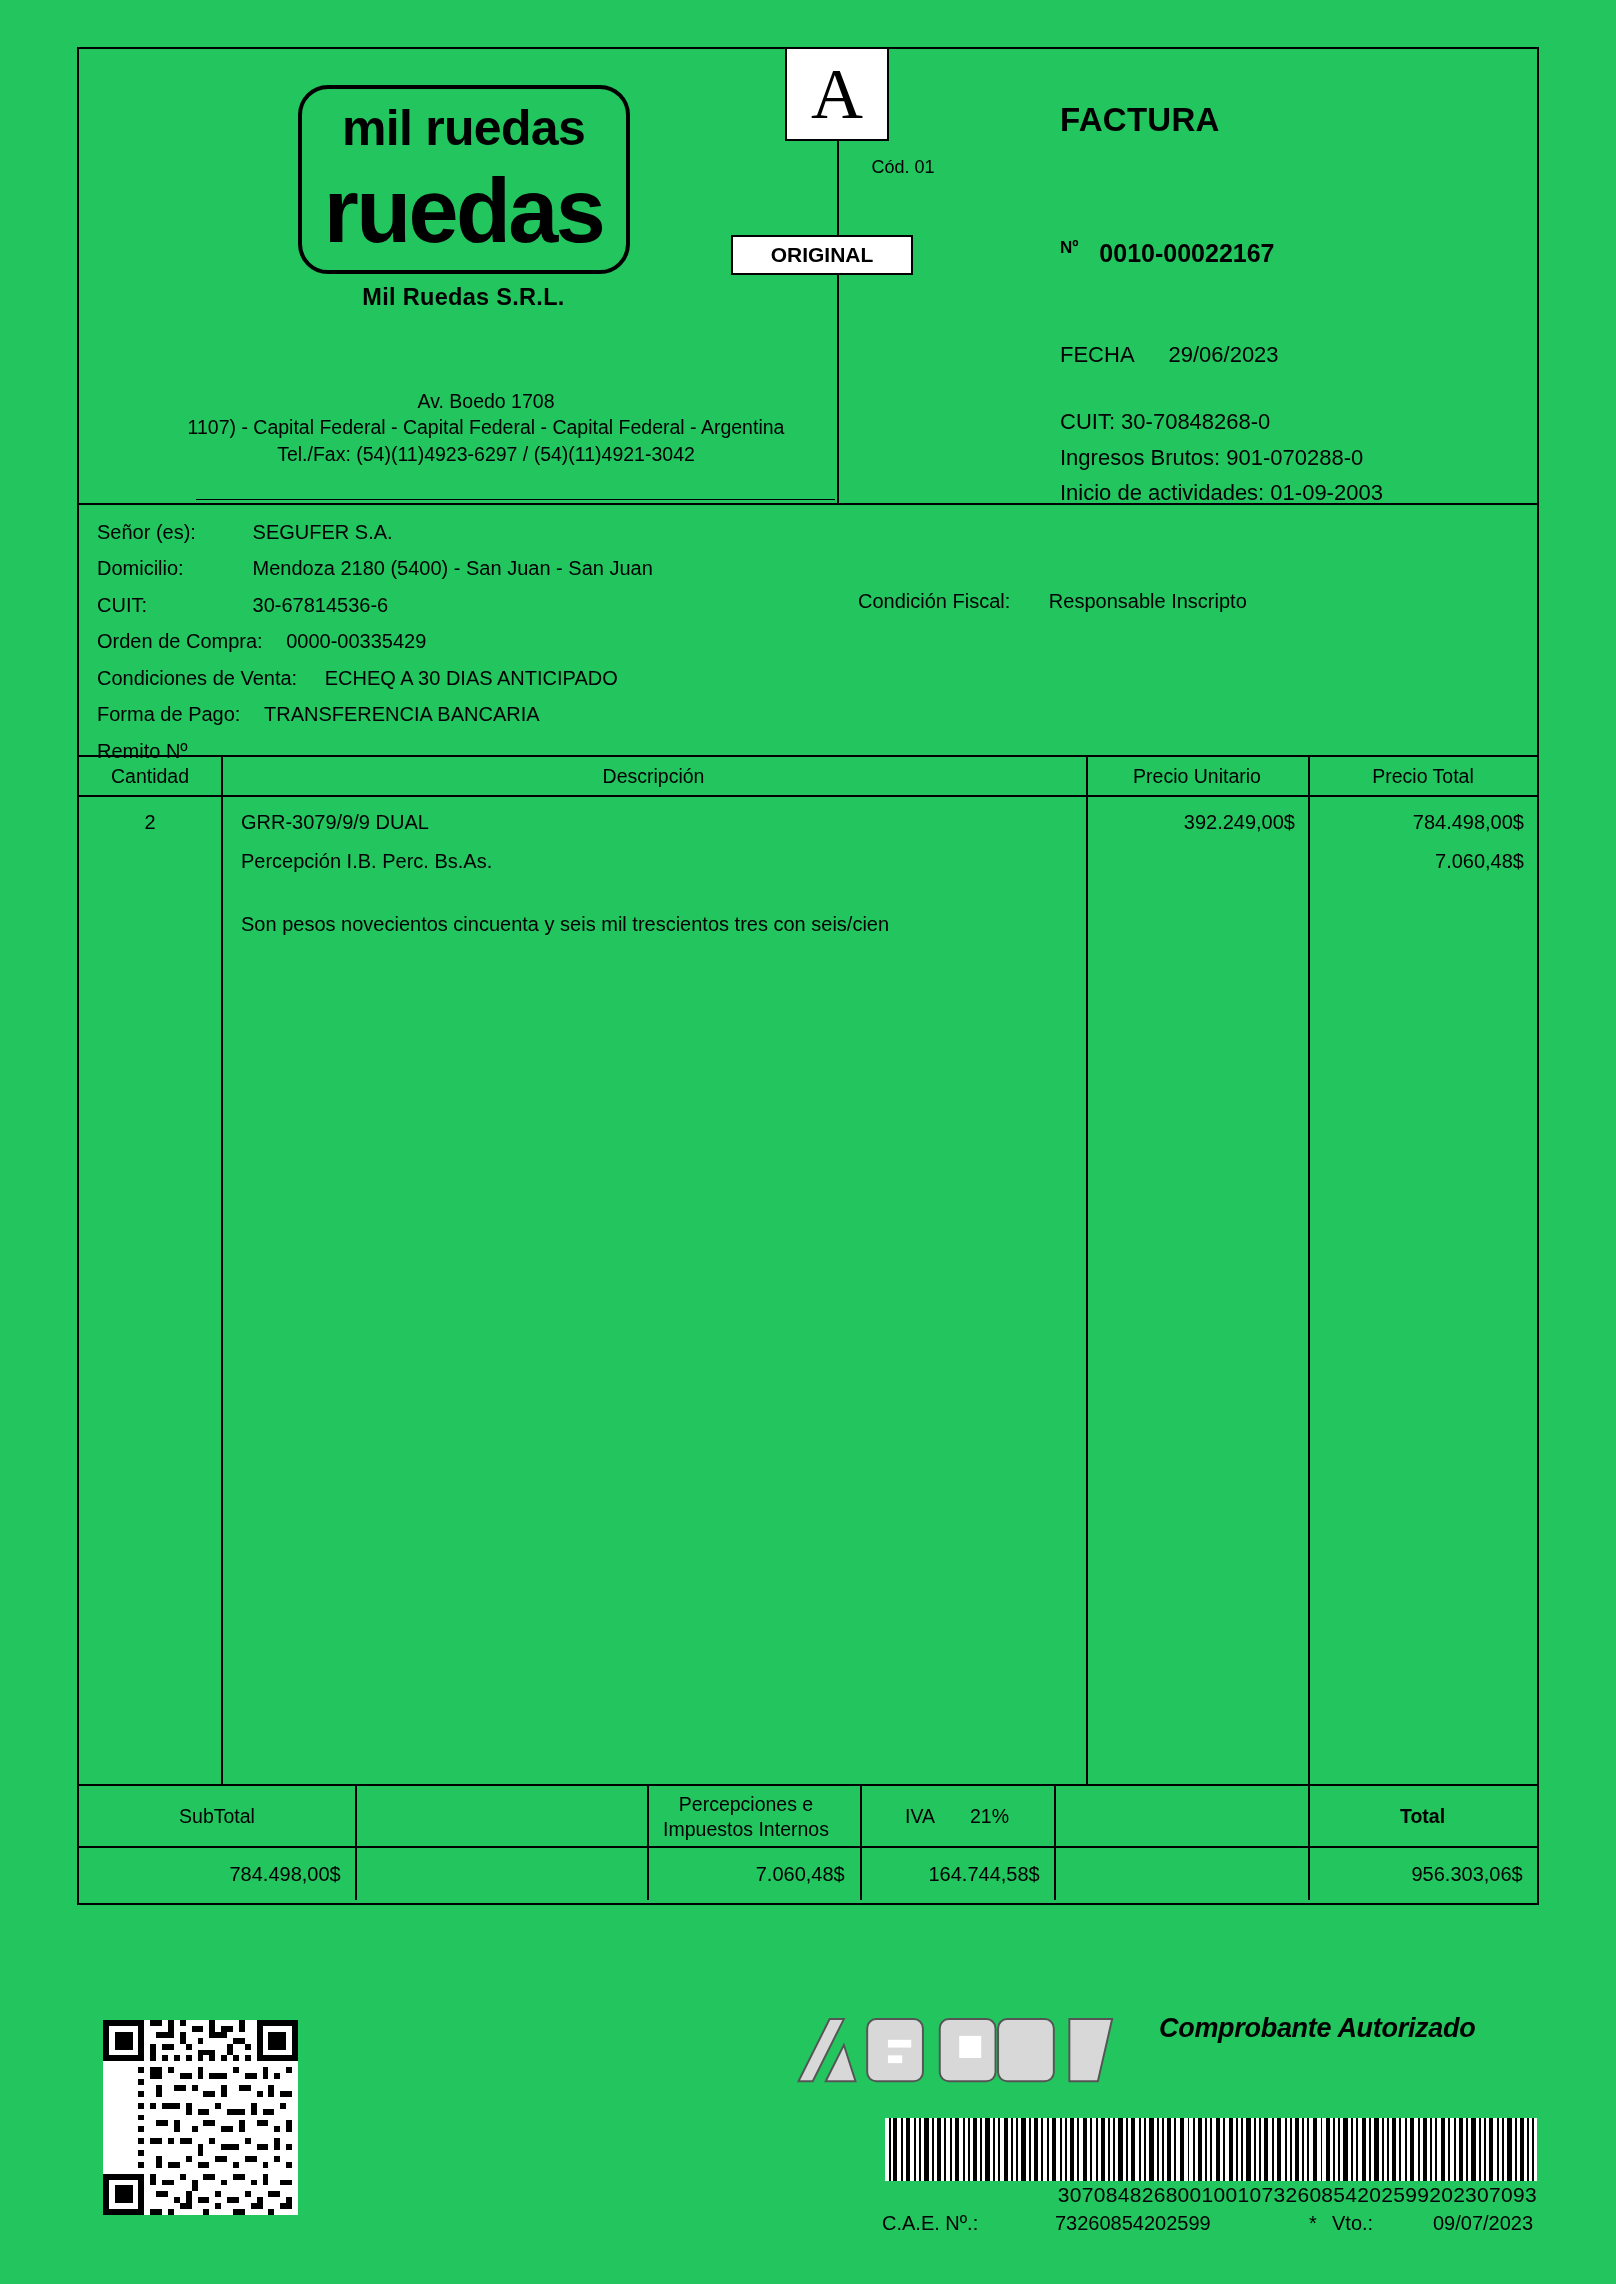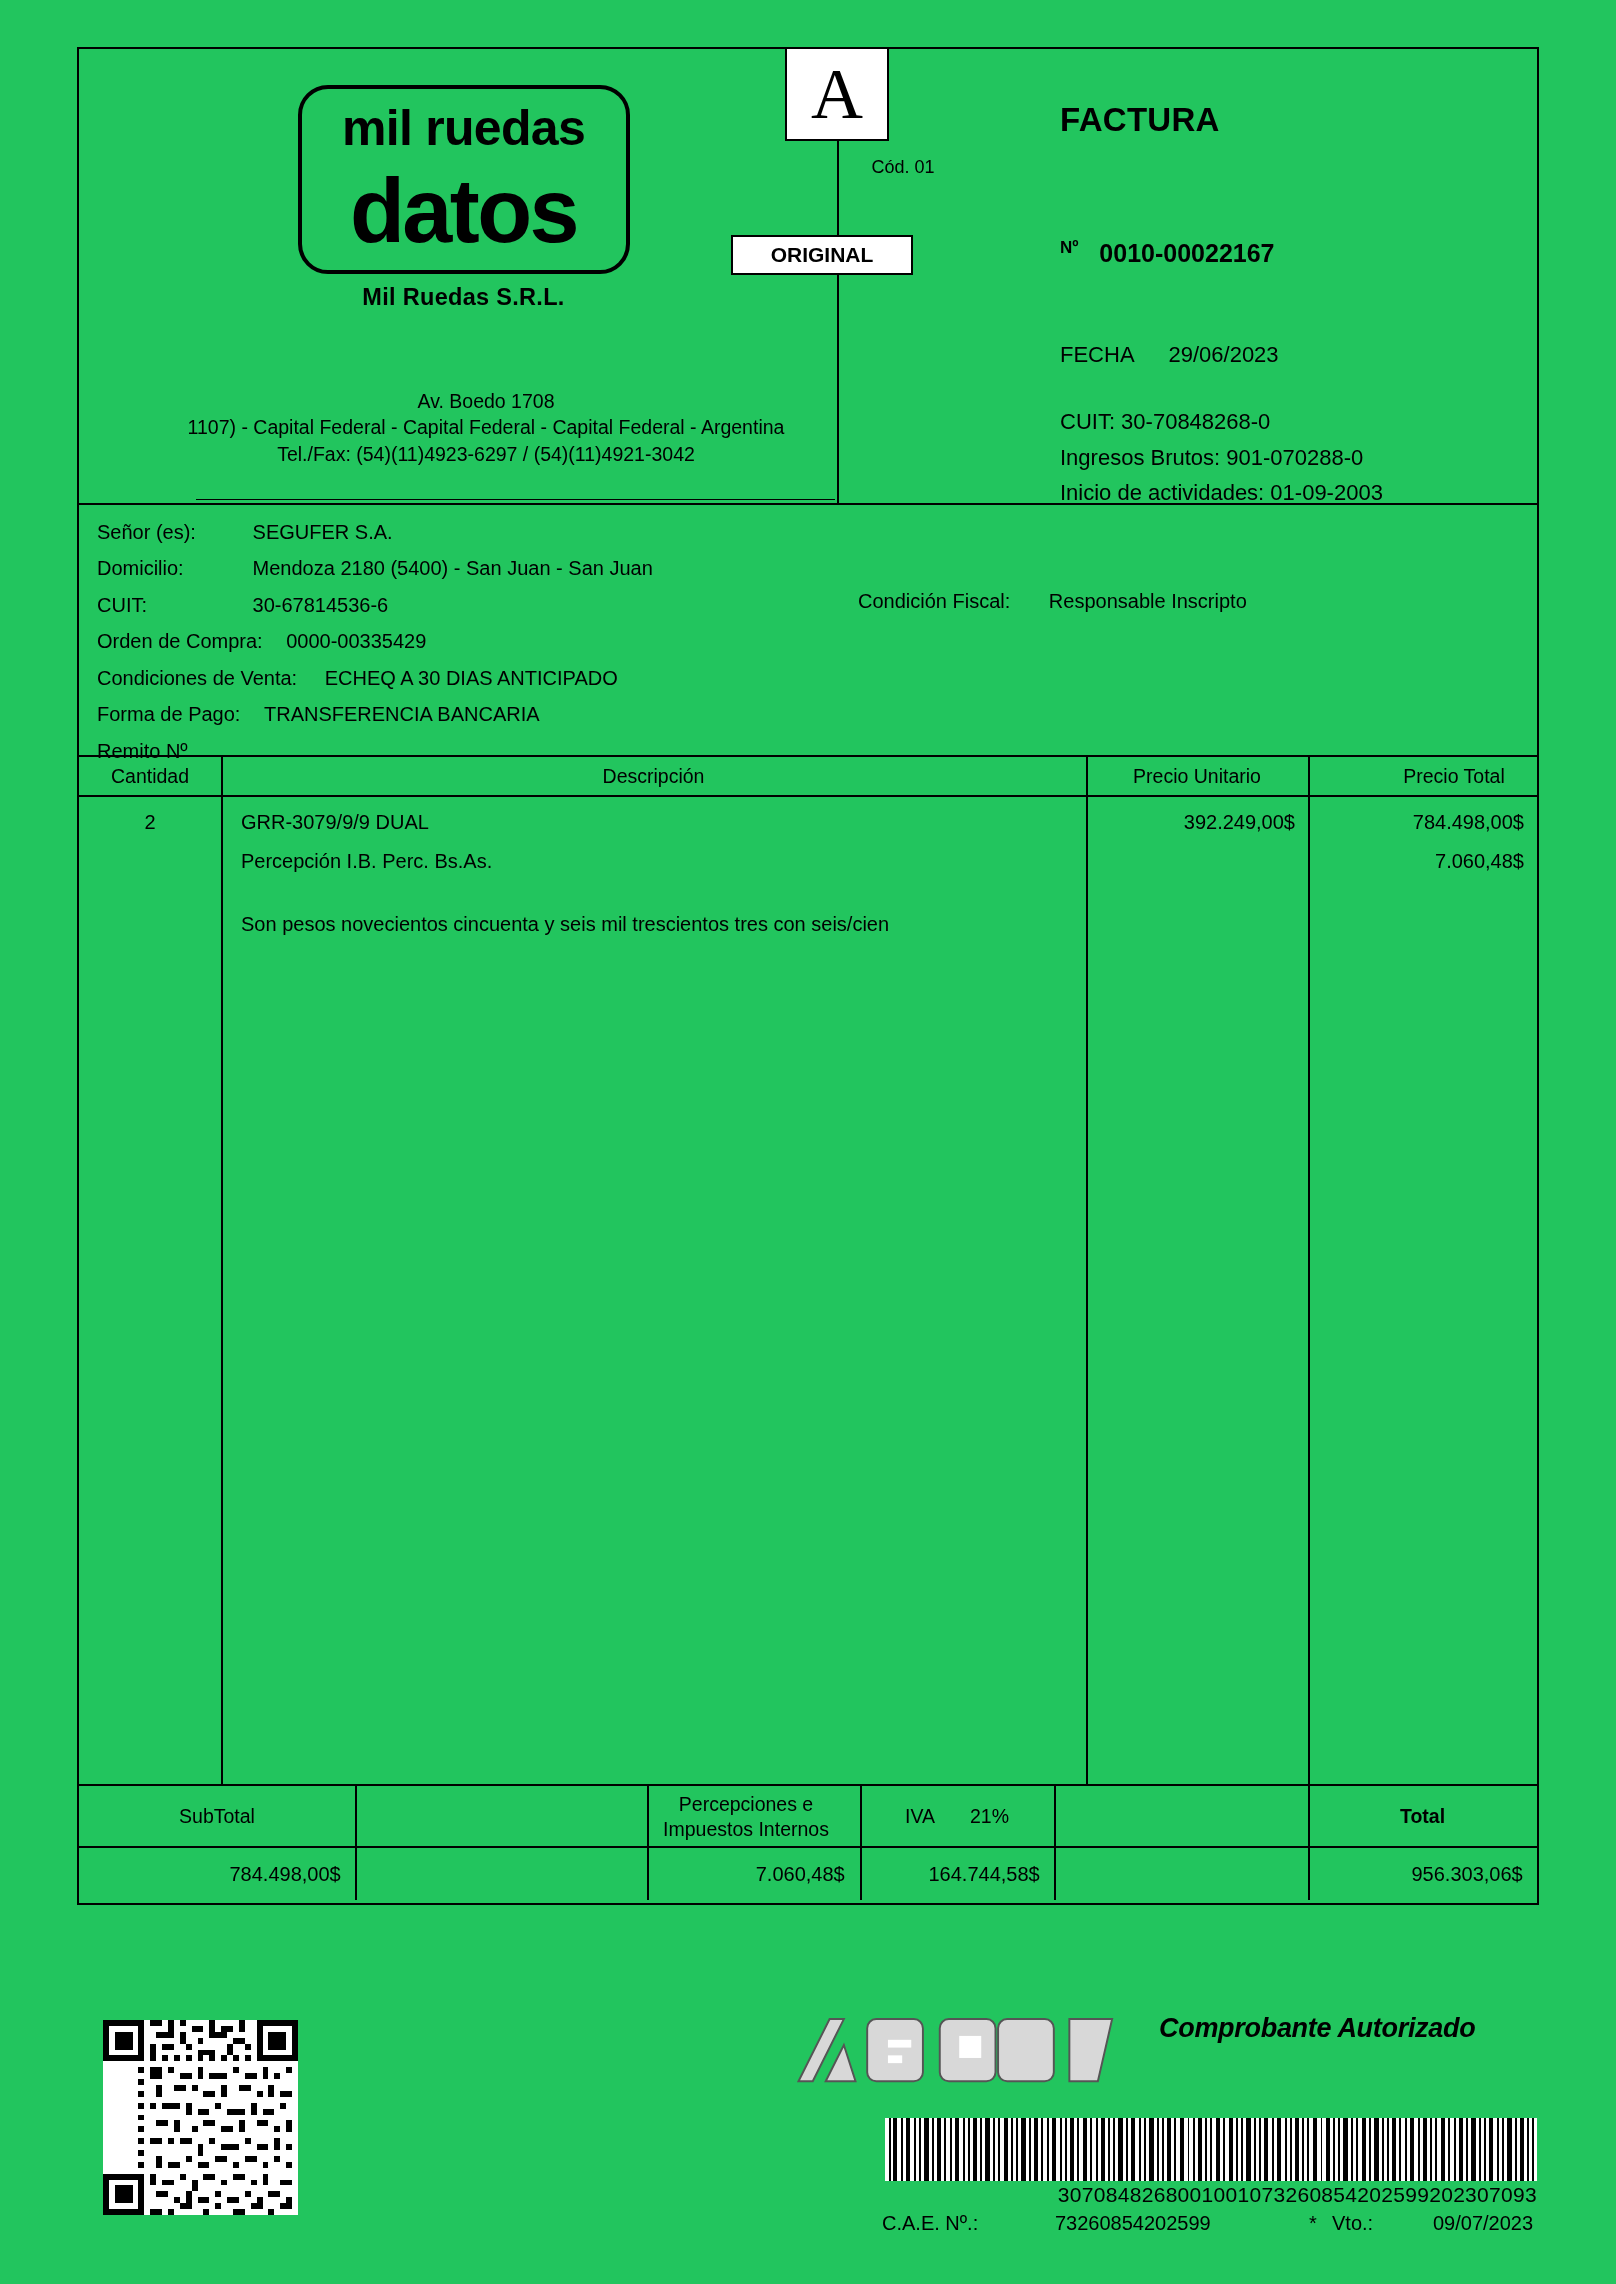--- a/index.html
+++ b/index.html
@@ -333,21 +333,21 @@
 
   <div class="invoice">
 
     <div class="header">
 
       <div class="header-divider"></div>
 
       <div class="logo-wrap">
         <div class="logo-box">
           <div class="logo-line1">mil ruedas</div>
-          <div class="logo-line2">datos</div>
+          <div class="logo-line2">ruedas</div>
         </div>
         <div class="logo-sub">Mil Ruedas S.R.L.</div>
       </div>
 
       <div class="company-addr">
         <div>Av. Boedo 1708</div>
         <div>1107) - Capital Federal - Capital Federal - Capital Federal - Argentina</div>
         <div>Tel./Fax: (54)(11)4923-6297 / (54)(11)4921-3042</div>
       </div>
       <div class="addr-rule"></div>
@@ -411,21 +411,21 @@
       <div class="cond-fiscal">
         <span>Condición Fiscal:</span>
         <span class="val">Responsable Inscripto</span>
       </div>
     </div>
 
     <div class="tbl-head">
       <div class="cell" style="left:0; width:142px;">Cantidad</div>
       <div class="cell" style="left:142px; width:865px;">Descripción</div>
       <div class="cell" style="left:1007px; width:222px;">Precio Unitario</div>
-      <div class="cell" style="left:1229px; width:230px;margin-left:31px;">Precio Total</div>
+      <div class="cell" style="left:1229px; width:230px;">Precio Total</div>
       <div class="vline" style="left:142px; top:0; height:38px;"></div>
       <div class="vline" style="left:1007px; top:0; height:38px;"></div>
       <div class="vline" style="left:1229px; top:0; height:38px;"></div>
     </div>
 
     <div class="tbl-body">
       <div class="vline" style="left:142px; top:0; height:987px;"></div>
       <div class="vline" style="left:1007px; top:0; height:987px;"></div>
       <div class="vline" style="left:1229px; top:0; height:987px;"></div>
 

